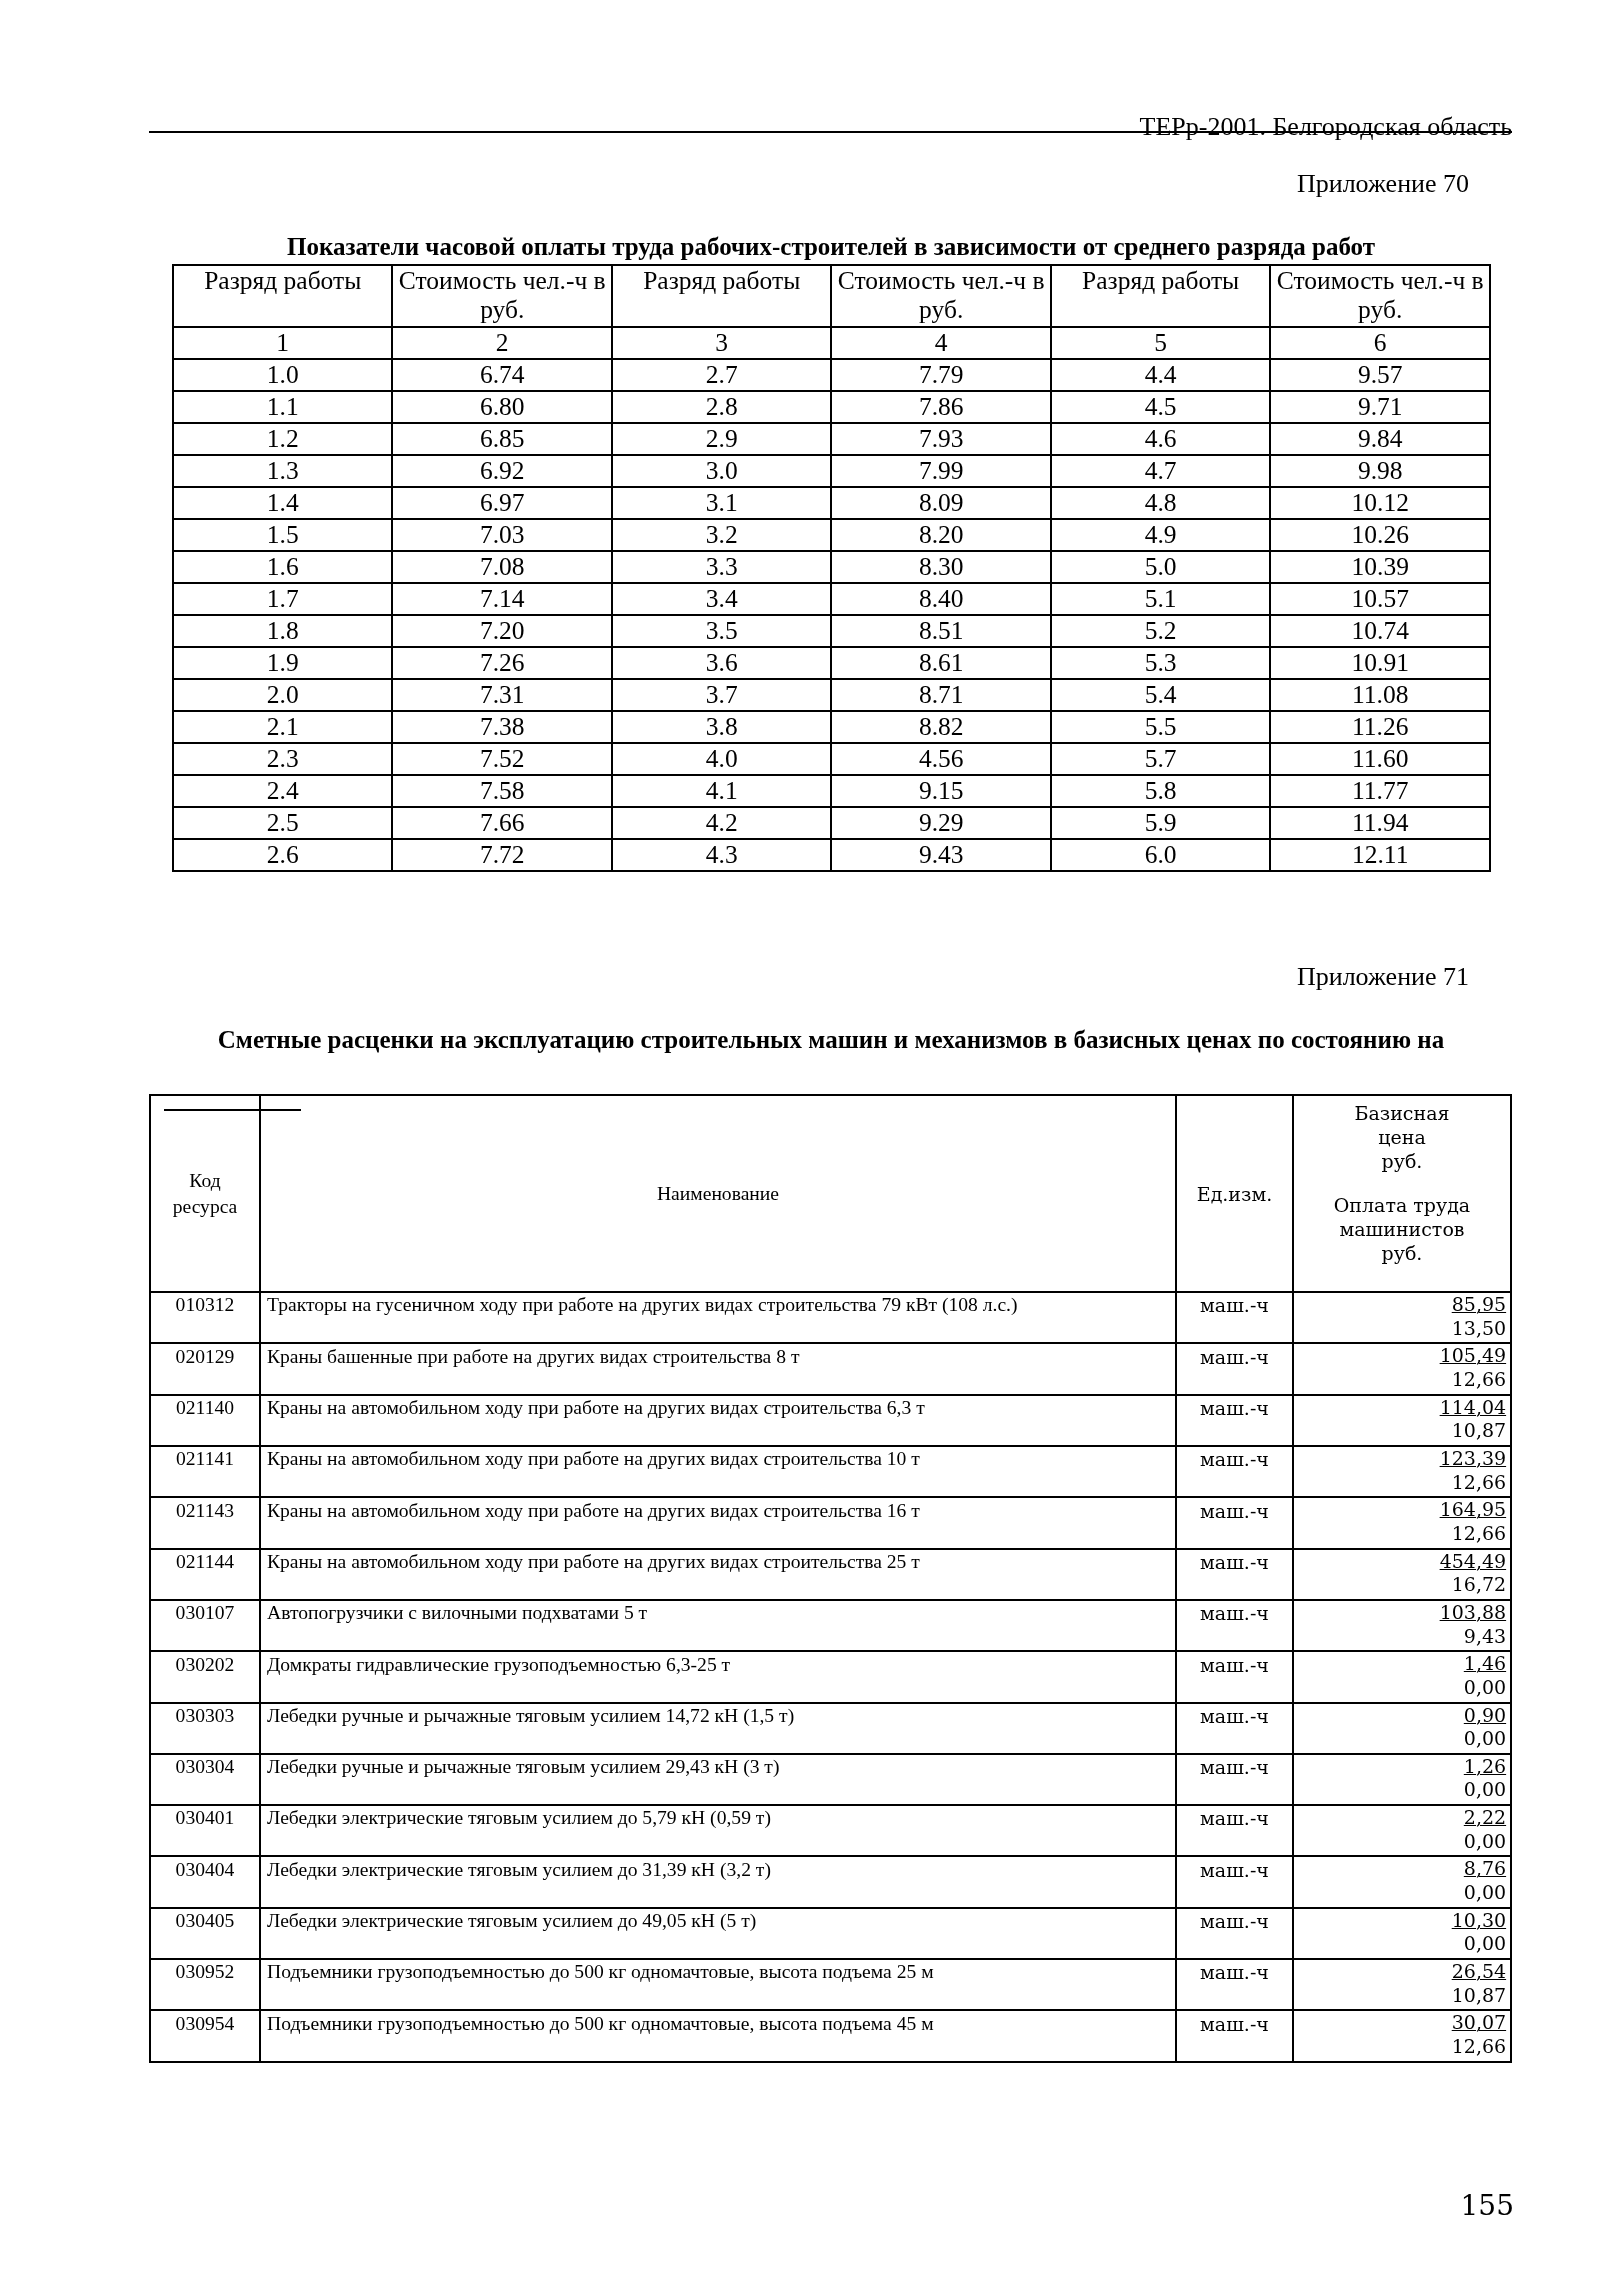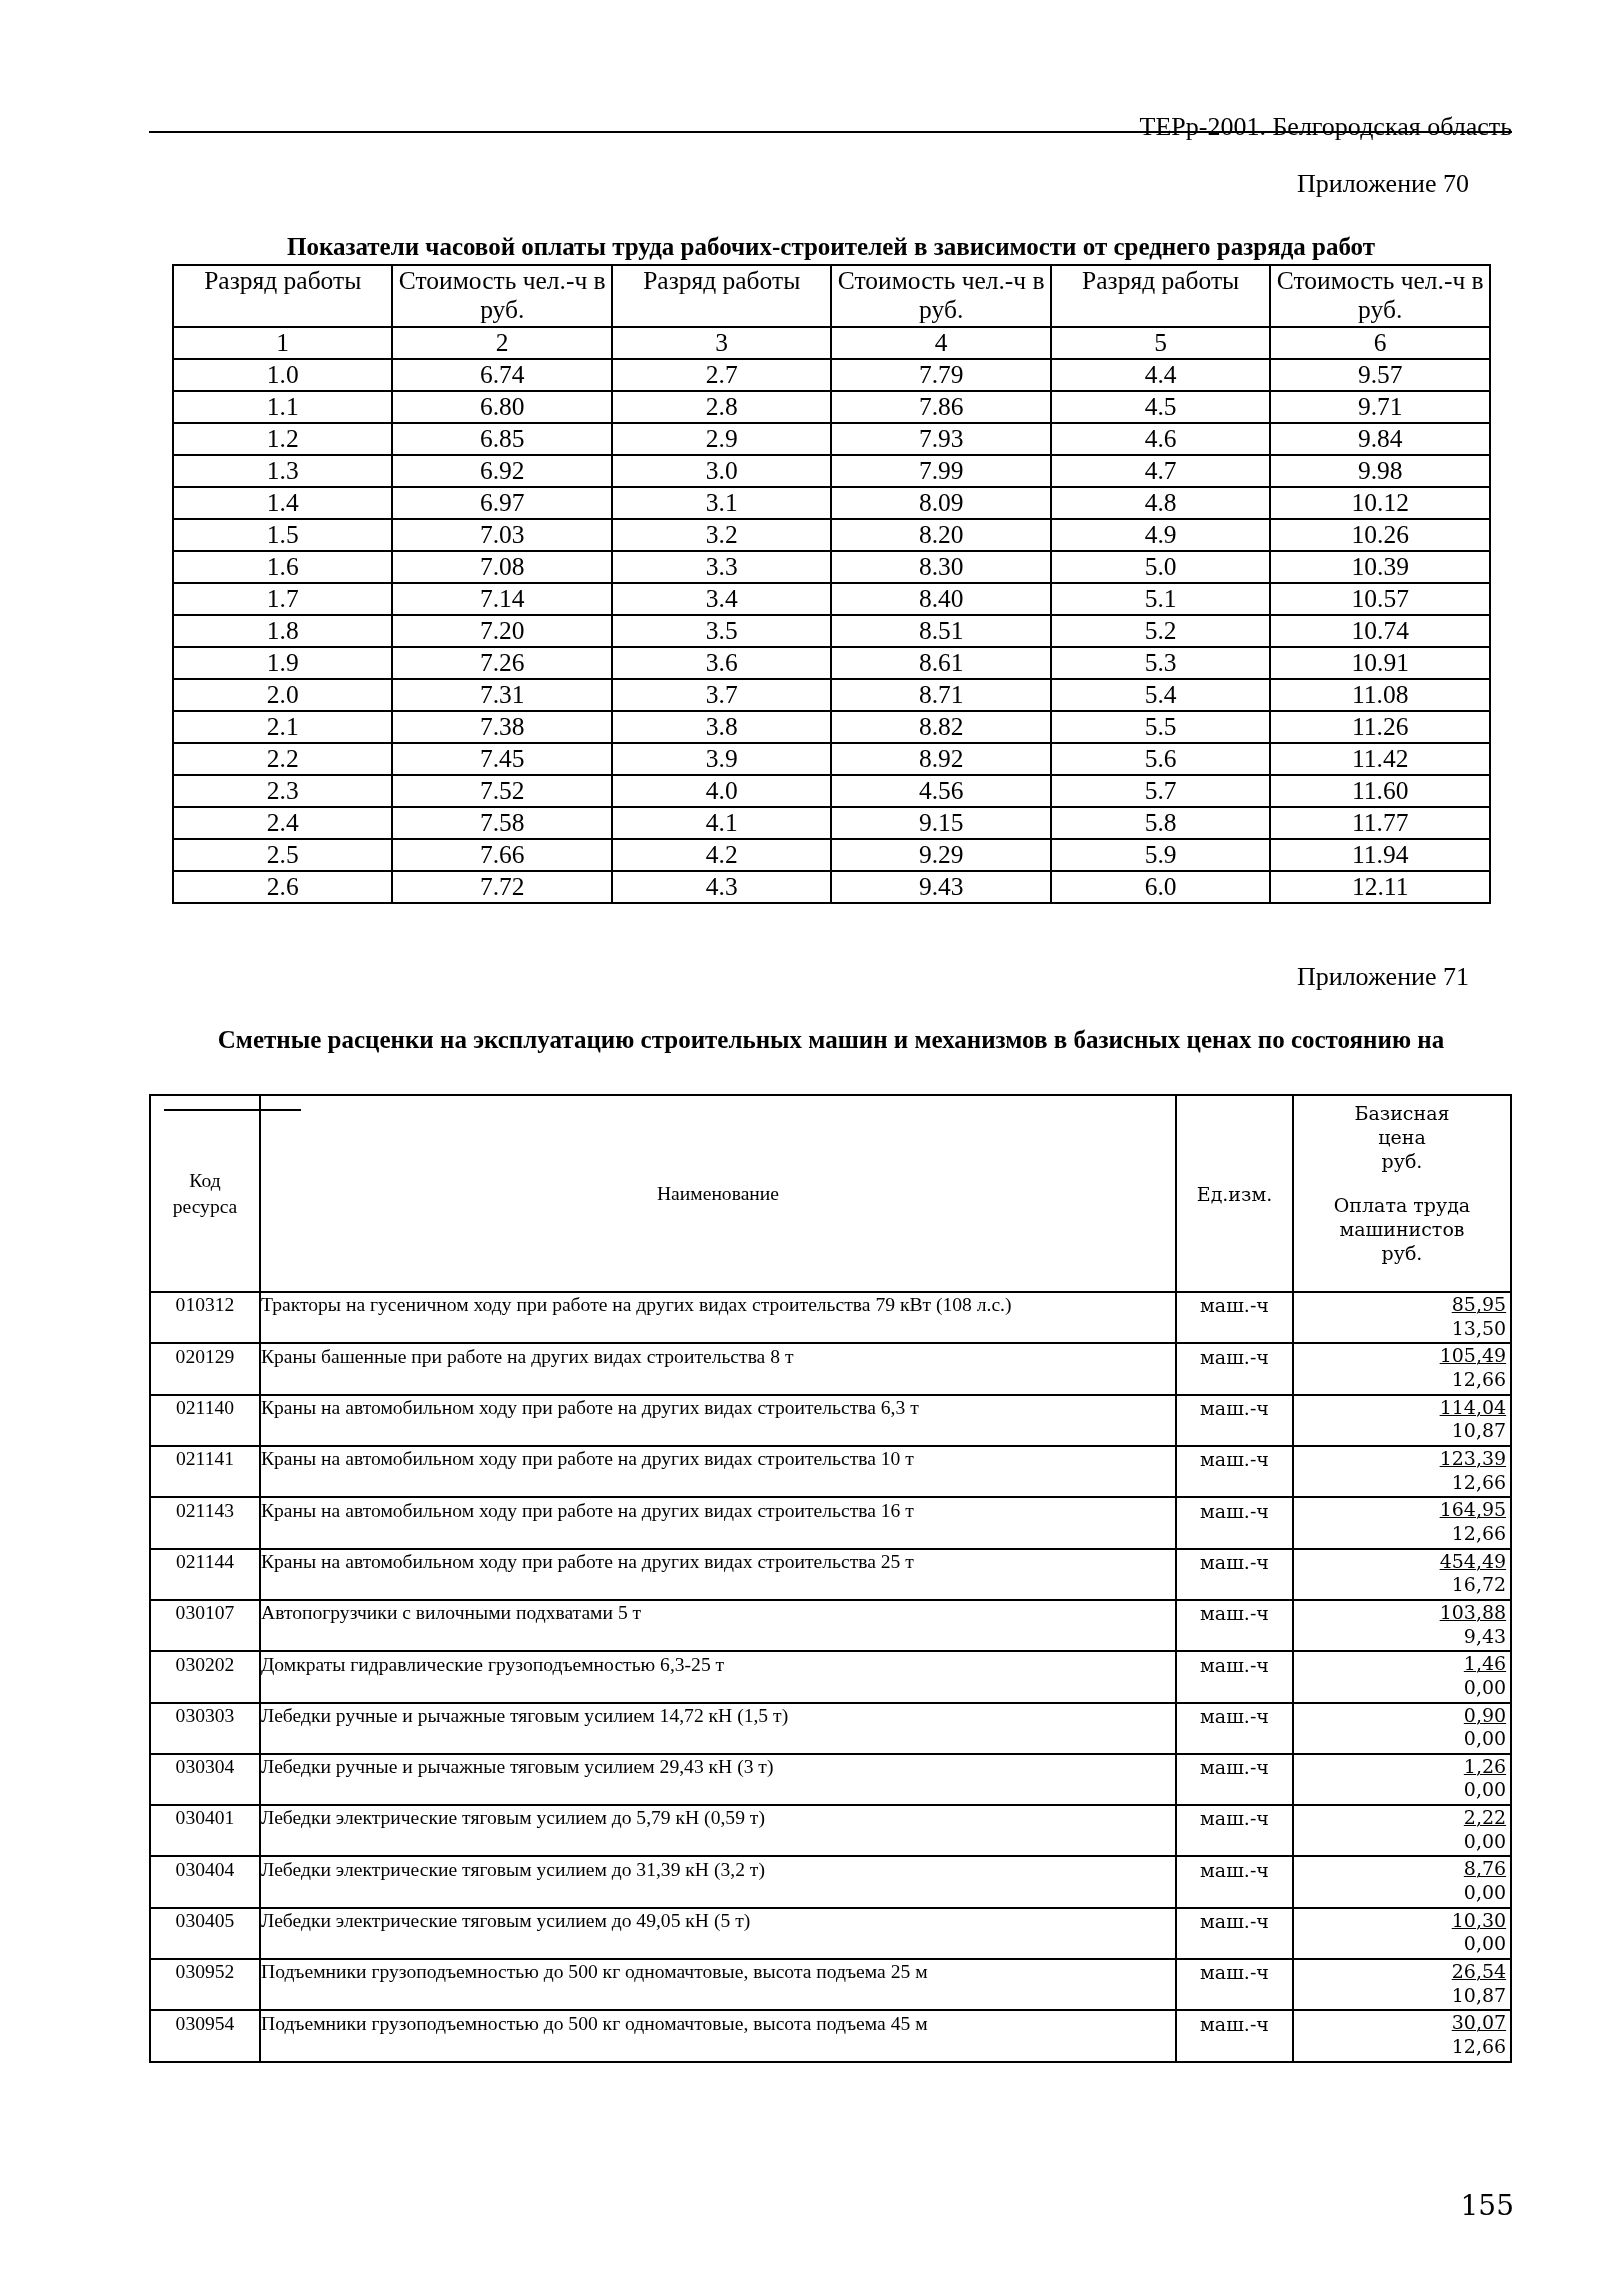--- a/index.html
+++ b/index.html
@@ -18,21 +18,21 @@
   .t2-title { position: absolute; left: 149px; width: 1364px; top: 1024px; text-align: center; font-weight: bold; font-size: 25px; line-height: 31px; }
   .t2 { position: absolute; left: 149px; top: 1094px; width: 1363px; font-size: 19.6px; }
   .t2 td, .t2 th { border: 2px solid #000; padding: 0; font-weight: normal; }
   .t2 thead th { height: 190px; vertical-align: middle; }
   .t2 .h-code { width: 108px; text-align: center; line-height: 26px; position: relative; }
   .t2 .h-name { text-align: center; }
   .t2 .h-unit { width: 115px; text-align: center; font-family: "DejaVu Serif", serif; font-size: 19px; }
   .t2 .h-price { width: 216px; text-align: center; font-family: "DejaVu Serif", serif; font-size: 19px; line-height: 24px; vertical-align: top; padding-top: 5.2px; }
   .t2 tbody td { height: 48px; vertical-align: top; }
   .t2 .c-code { text-align: center; padding-top: 1.3px; }
-  .t2 .c-name { padding-left: 0; padding-top: 1.3px; font-family: Liberation Serif, serif; }
+  .t2 .c-name { padding-left: 6px; padding-top: 1.3px; font-family: Liberation Serif, serif; }
   .t2 .c-unit { text-align: center; font-family: "DejaVu Serif", serif; font-size: 19px; padding-top: 1.3px; }
   .t2 .c-price { text-align: right; font-family: "DejaVu Serif", serif; font-size: 19px; padding-right: 3.9px; line-height: 23.6px; }
   .price-base { text-decoration: underline; text-decoration-thickness: 1.3px; }
   .corner-line-h { position: absolute; left: 13px; top: 13px; width: 137px; border-top: 2px solid #000; }
   .page-num { position: absolute; right: 109px; top: 2189px; font-size: 28px; font-family: "DejaVu Serif", serif; }
   .h-price .gap { height: 19.6px; }
 </style>
 </head>
 <body>
 
@@ -158,28 +158,20 @@
         <td>5.4</td>
         <td>11.08</td>
       </tr>
       <tr>
         <td>2.1</td>
         <td>7.38</td>
         <td>3.8</td>
         <td>8.82</td>
         <td>5.5</td>
         <td>11.26</td>
-      </tr>
-      <tr>
-        <td>2.2</td>
-        <td>7.45</td>
-        <td>3.9</td>
-        <td>8.92</td>
-        <td>5.6</td>
-        <td>11.42</td>
       </tr>
       <tr>
         <td>2.3</td>
         <td>7.52</td>
         <td>4.0</td>
         <td>4.56</td>
         <td>5.7</td>
         <td>11.60</td>
       </tr>
       <tr>

